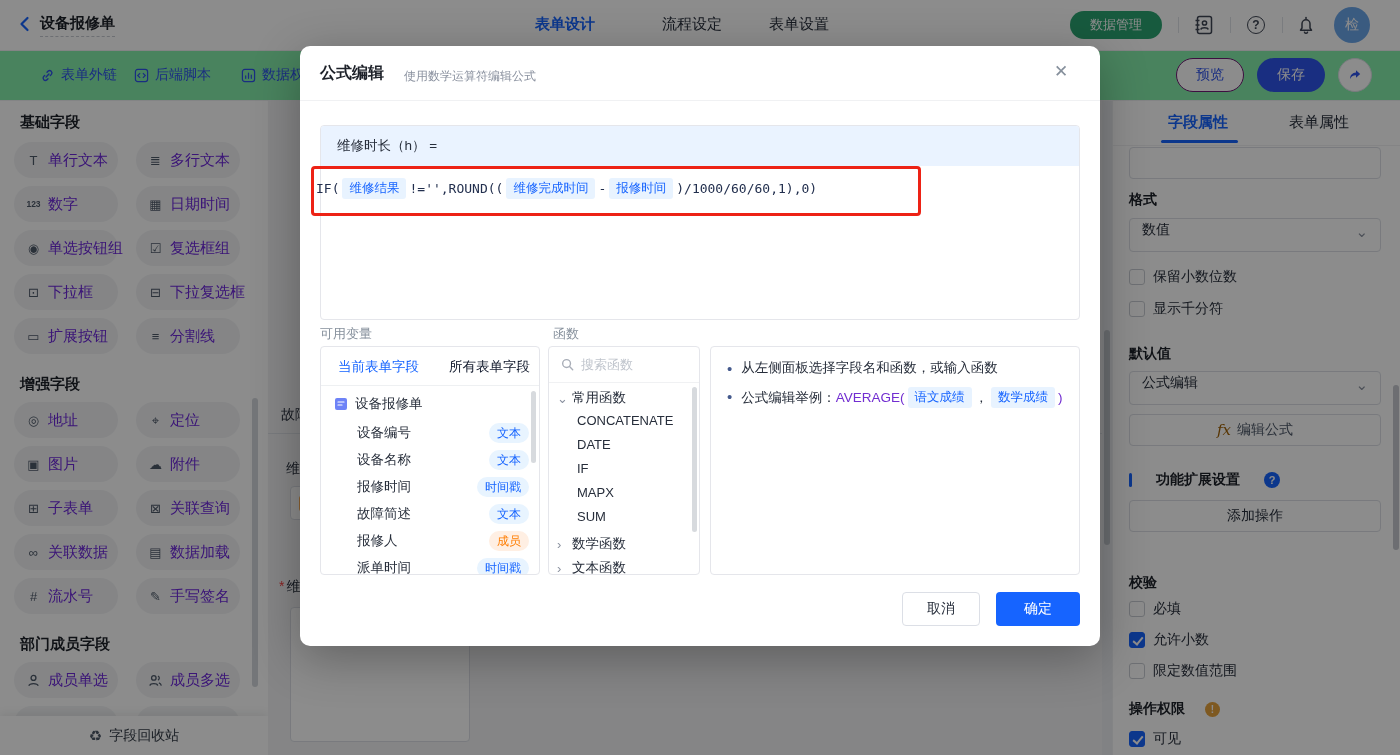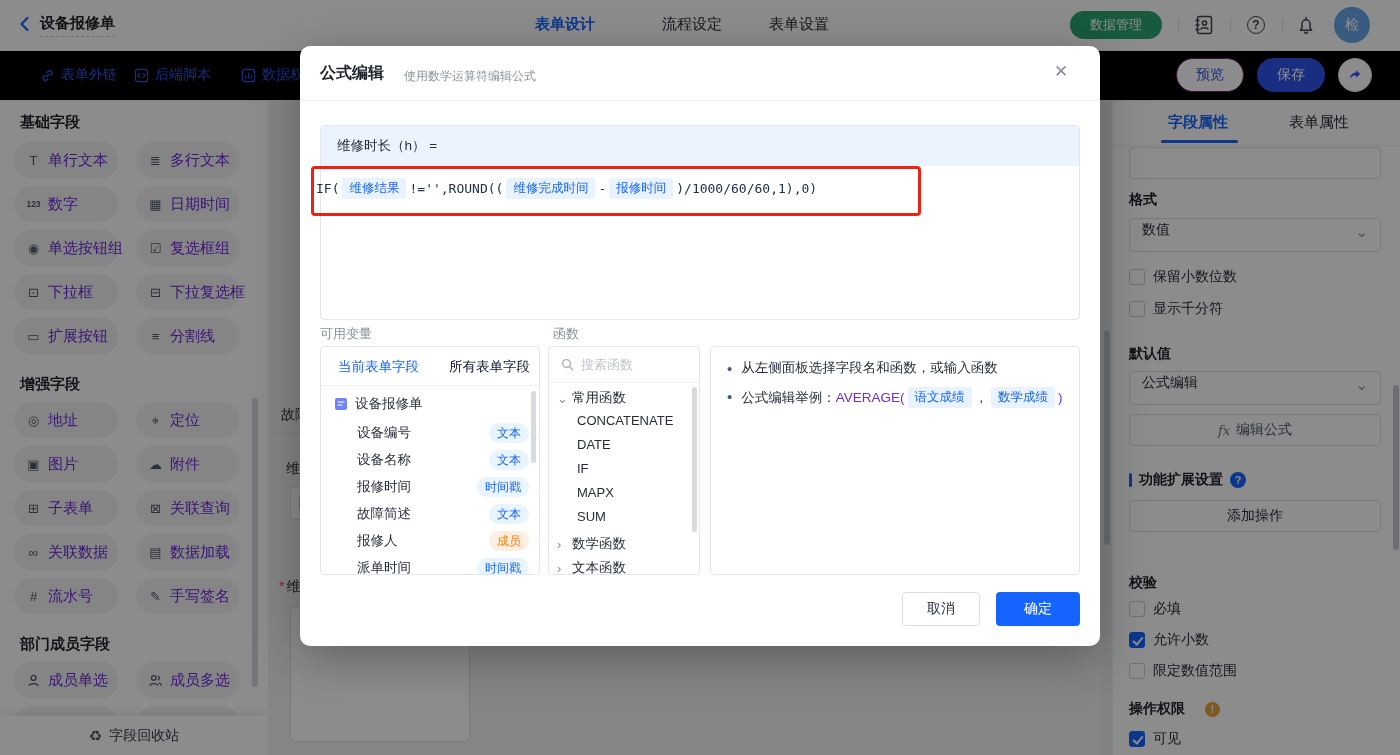--- a/index.html
+++ b/index.html
@@ -16,21 +16,21 @@
   .greenbtn{left:1070px;top:11px;width:92px;height:28px;background:#2ba471;color:#fff;border-radius:14px;
             font-size:13px;display:flex;align-items:center;justify-content:center}
   .vsep{width:1px;height:16px;background:#dfe2e8;top:17px}
   .ticon{top:13px;width:24px;height:24px;display:flex;align-items:center;justify-content:center;color:#3f4654}
   .helpcirc{width:18px;height:18px;border:1.5px solid #3f4654;border-radius:50%;font-size:12px;font-weight:700;
             display:flex;align-items:center;justify-content:center;box-sizing:border-box;color:#3f4654}
   .avatar{left:1334px;top:7px;width:36px;height:36px;border-radius:50%;background:#6ba6ea;color:#fff;font-size:14px;
           display:flex;align-items:center;justify-content:center}
 
   
-  .toolbar{position:absolute;left:0;top:50px;width:1400px;height:50px;background:#000000;border-bottom:1px solid #eef0f2;z-index:1}
+  .toolbar{position:absolute;left:0;top:50px;width:1400px;height:50px;background:#86efac;border-bottom:1px solid #eef0f2;z-index:1}
   .tlink{top:16px;display:flex;align-items:center;gap:6px;color:#2f54eb;font-size:14px;cursor:pointer;white-space:nowrap}
   .pillbtn{top:8px;height:34px;border-radius:17px;font-size:14px;display:flex;align-items:center;justify-content:center;box-sizing:border-box;cursor:pointer}
   .preview{left:1176px;width:68px;border:1px solid #701a75;color:#2f54eb;background:#fff}
   .save{left:1257px;width:68px;background:#2f54eb;color:#fff}
   .sharebtn{left:1338px;top:8px;width:34px;height:34px;border-radius:50%;border:1px solid #dde0e6;background:#fff;
             display:flex;align-items:center;justify-content:center;box-sizing:border-box}
 
   
   .leftbar{position:absolute;left:0;top:100px;width:268px;height:655px;background:#fff}
   .sechead{left:20px;font-size:15px;font-weight:700;color:#1d2129}
@@ -57,21 +57,21 @@
   .rinput{border:1px solid #dcdfe6;border-radius:4px;background:#fff;box-sizing:border-box}
   .rlabel{font-size:14px;font-weight:700;color:#1d2129;white-space:nowrap}
   .rsel{display:flex;align-items:flex-end;justify-content:space-between;padding:12px 12px;font-size:14px;color:#272e3b;cursor:pointer}
   .chev{color:#8a919f;font-size:15px;line-height:1}
   .cbrow{display:flex;align-items:center;gap:8px;font-size:14px;color:#272e3b}
   .cb{position:relative;width:16px;height:16px;border:1px solid #c9cdd4;border-radius:3px;background:#fff;box-sizing:border-box;flex:none;cursor:pointer}
   .cb.on{background:#1664ff;border-color:#1664ff}
   .cb.on::after{content:"";position:absolute;left:4.5px;top:1.5px;width:4px;height:8px;border:solid #fff;border-width:0 2px 2px 0;transform:rotate(40deg)}
   .ghostbtn{border:1px solid #dcdfe6;border-radius:4px;background:#fff;display:flex;align-items:center;justify-content:center;
             font-size:14px;color:#4e5969;gap:6px;box-sizing:border-box;cursor:pointer}
-  .fxi{font-family:"DejaVu Serif",serif;font-style:italic;color:#737373;font-size:13px}
+  .fxi{font-family:"DejaVu Serif",serif;font-style:italic;color:#a16207;font-size:15px}
   .qmark{width:16px;height:16px;border-radius:50%;background:#1664ff;color:#fff;font-size:11px;font-weight:700;
          display:flex;align-items:center;justify-content:center}
   .wmark{width:15px;height:15px;border-radius:50%;background:#e6a23c;color:#fff;font-size:10px;font-weight:700;
          display:flex;align-items:center;justify-content:center}
   .bluebar{width:3px;height:14px;background:#1664ff;border-radius:2px}
 
   
   .mask{position:absolute;left:0;top:0;width:1400px;height:755px;background:rgba(0,0,0,.45);z-index:40}
   .modal{position:absolute;left:300px;top:46px;width:800px;height:600px;background:#fff;border-radius:10px;z-index:50;
          box-shadow:0 12px 48px rgba(0,0,0,.3)}
@@ -336,21 +336,21 @@
     <div class="abs rlabel" style="left:16px;top:245px">默认值</div>
     <div class="abs rinput rsel" style="left:16px;top:271px;width:252px;height:34px">
       <span>公式编辑</span>
       <span class="chev">⌄</span>
     </div>
     <div class="abs ghostbtn" style="left:16px;top:314px;width:252px;height:32px">
       <span class="fxi">fx</span>
       <span>编辑公式</span>
     </div>
 
-    <div class="abs flexc" style="left:16px;top:371px;gap:7px">
+    <div class="abs flexc" style="left:16px;top:371px;gap:24px">
       <span class="bluebar"></span>
       <span class="rlabel">功能扩展设置</span>
       <span class="qmark">?</span>
     </div>
     <div class="abs ghostbtn" style="left:16px;top:400px;width:252px;height:32px;color:#272e3b">添加操作</div>
 
     <div class="abs rlabel" style="left:16px;top:474px">校验</div>
     <div class="abs cbrow" style="left:16px;top:500px">
       <span class="cb"></span>
       <span>必填</span>

